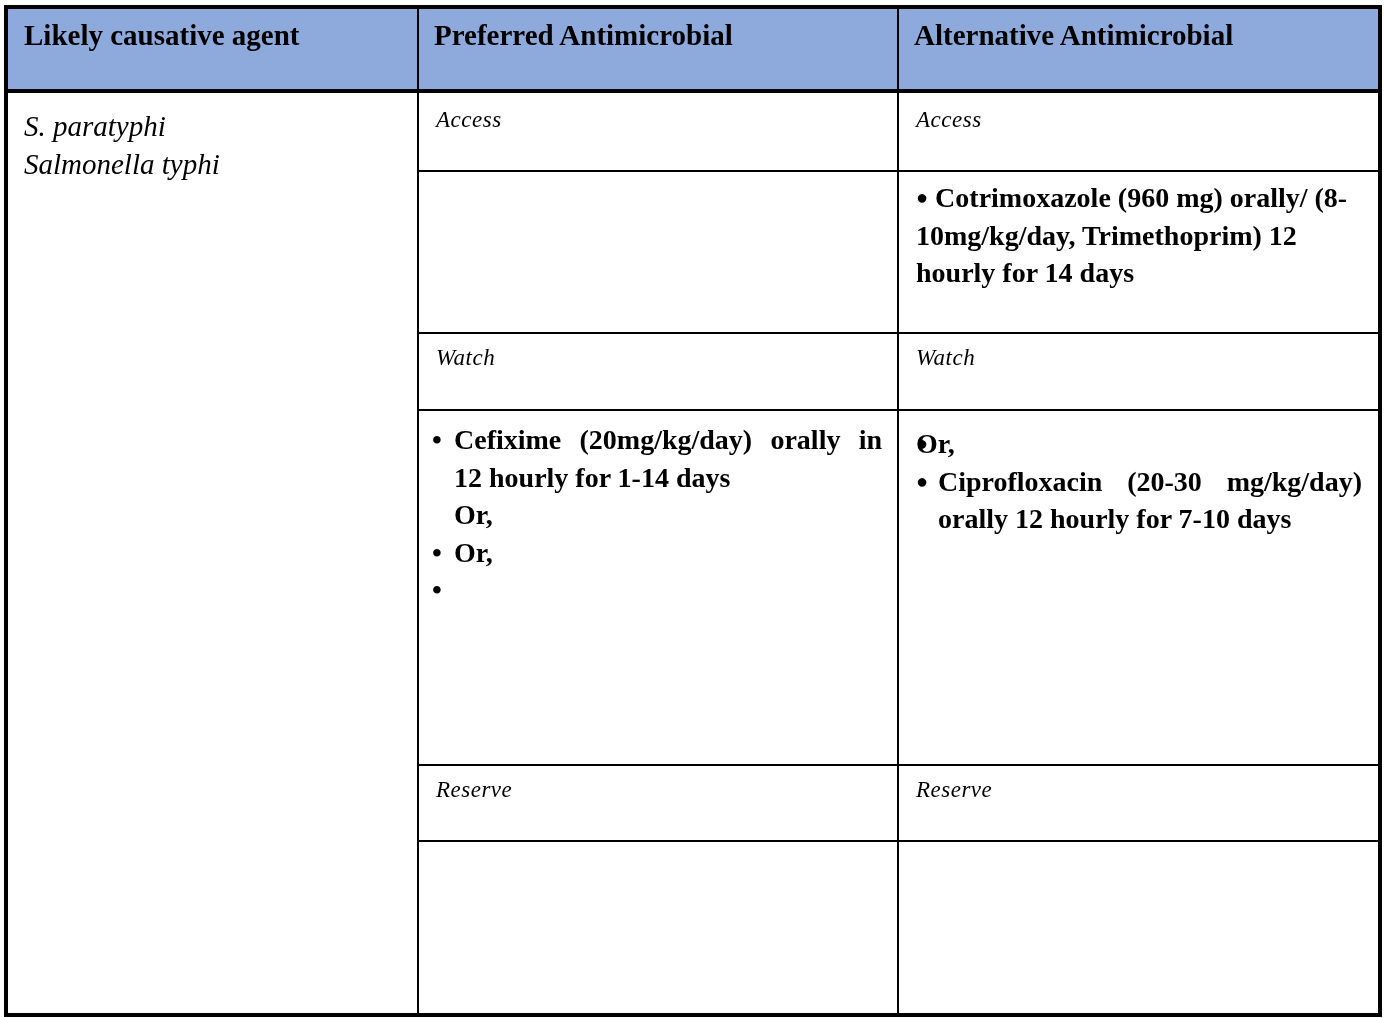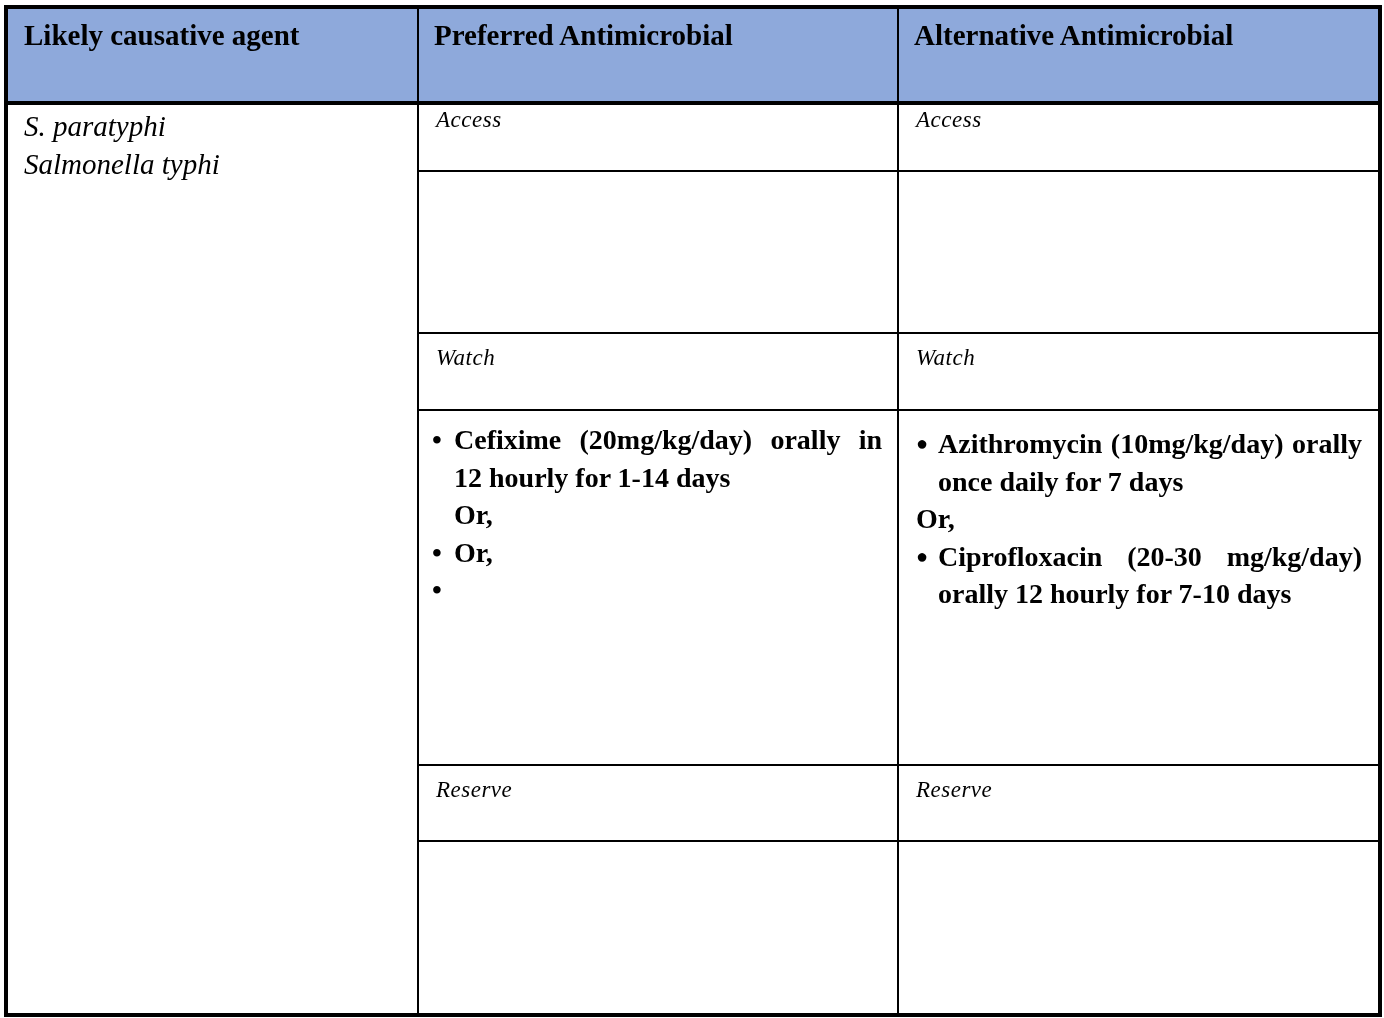--- a/index.html
+++ b/index.html
@@ -1,21 +1,21 @@
 <!DOCTYPE html>
 <html><head>
   <meta charset="utf-8">
   <style>
     html, body { margin: 0; padding: 0; background: #ffffff; }
     body { width: 1384px; height: 1018px; position: relative; overflow: hidden;
            font-family: "Liberation Serif", "DejaVu Serif", serif; color: #000; }
     .frame { position: absolute; left: 4px; top: 5px; width: 1370px; height: 1004px;
              border: 4px solid #000; }
     .cell { position: absolute; box-sizing: border-box; }
-    .hdr { background: #8EA9DB; top: 0; height: 96px; border-bottom: 4px solid #000;
+    .hdr { background: #8EA9DB; top: 0; height: 84px; border-bottom: 4px solid #000;
            font-weight: bold; font-size: 29px; padding: 10px 0 0 16px; }
     .vline { position: absolute; top: 0; bottom: 0; width: 2px; background: #000; }
     .hline { position: absolute; height: 2px; background: #000; }
     .agent { font-style: italic; font-size: 29px; line-height: 38px; }
     .tier { font-style: italic; font-size: 23px; letter-spacing: 0.5px; }
     .rx { font-weight: bold; font-size: 28px; line-height: 37.5px; }
     .just { text-align: justify; text-align-last: auto; }
     ul.bl { list-style: none; margin: 0; padding: 0; }
     ul.bl li { position: relative; padding-left: 22px; }
     ul.bl li .dot { position: absolute; left: 0; top: 0; }
@@ -46,20 +46,24 @@
   <div class="hline" style="left:410px; width:960px; top:831px;"></div>
 
   <div class="cell agent" style="left:16px; top:98px; width:380px;">
     <div>S. paratyphi</div>
     <div>Salmonella typhi</div>
   </div>
 
   <div class="cell tier" style="left:428px; top:98px;">Access</div>
   <div class="cell tier" style="left:908px; top:98px;">Access</div>
 
+  <div class="cell rx" style="left:908px; top:170px; width:450px;">
+    <span style="font-size:20px; vertical-align:3px;">●</span>
+    <span>Cotrimoxazole (960 mg) orally/ (8-10mg/kg/day, Trimethoprim) 12 hourly for 14 days</span>
+  </div>
 
   <div class="cell tier" style="left:428px; top:336px;">Watch</div>
   <div class="cell tier" style="left:908px; top:336px;">Watch</div>
 
   <div class="cell rx" style="left:424px; top:412px; width:450px;">
     <ul class="bl">
       <li class="just">
         <span class="dot">•</span>
         <span>Cefixime (20mg/kg/day) orally in 12 hourly for 1-14 days</span>
       </li>
@@ -75,21 +79,20 @@
       <li class="just">
         <span class="dot">•</span>
       </li>
     </ul>
   </div>
 
   <div class="cell rx" style="left:908px; top:416px; width:446px;">
     <ul class="bl">
       <li class="just">
         <span class="dot" style="font-size:20px;">●</span>
-        <span>Azithromycin (10mg/kg/day) orally once daily for 7 days</span>
       </li>
     </ul>
     <div>Or,</div>
     <ul class="bl">
       <li class="just">
         <span class="dot" style="font-size:20px;">●</span>
         <span>Ciprofloxacin (20-30 mg/kg/day) orally 12 hourly for 7-10 days</span>
       </li>
     </ul>
   </div>

